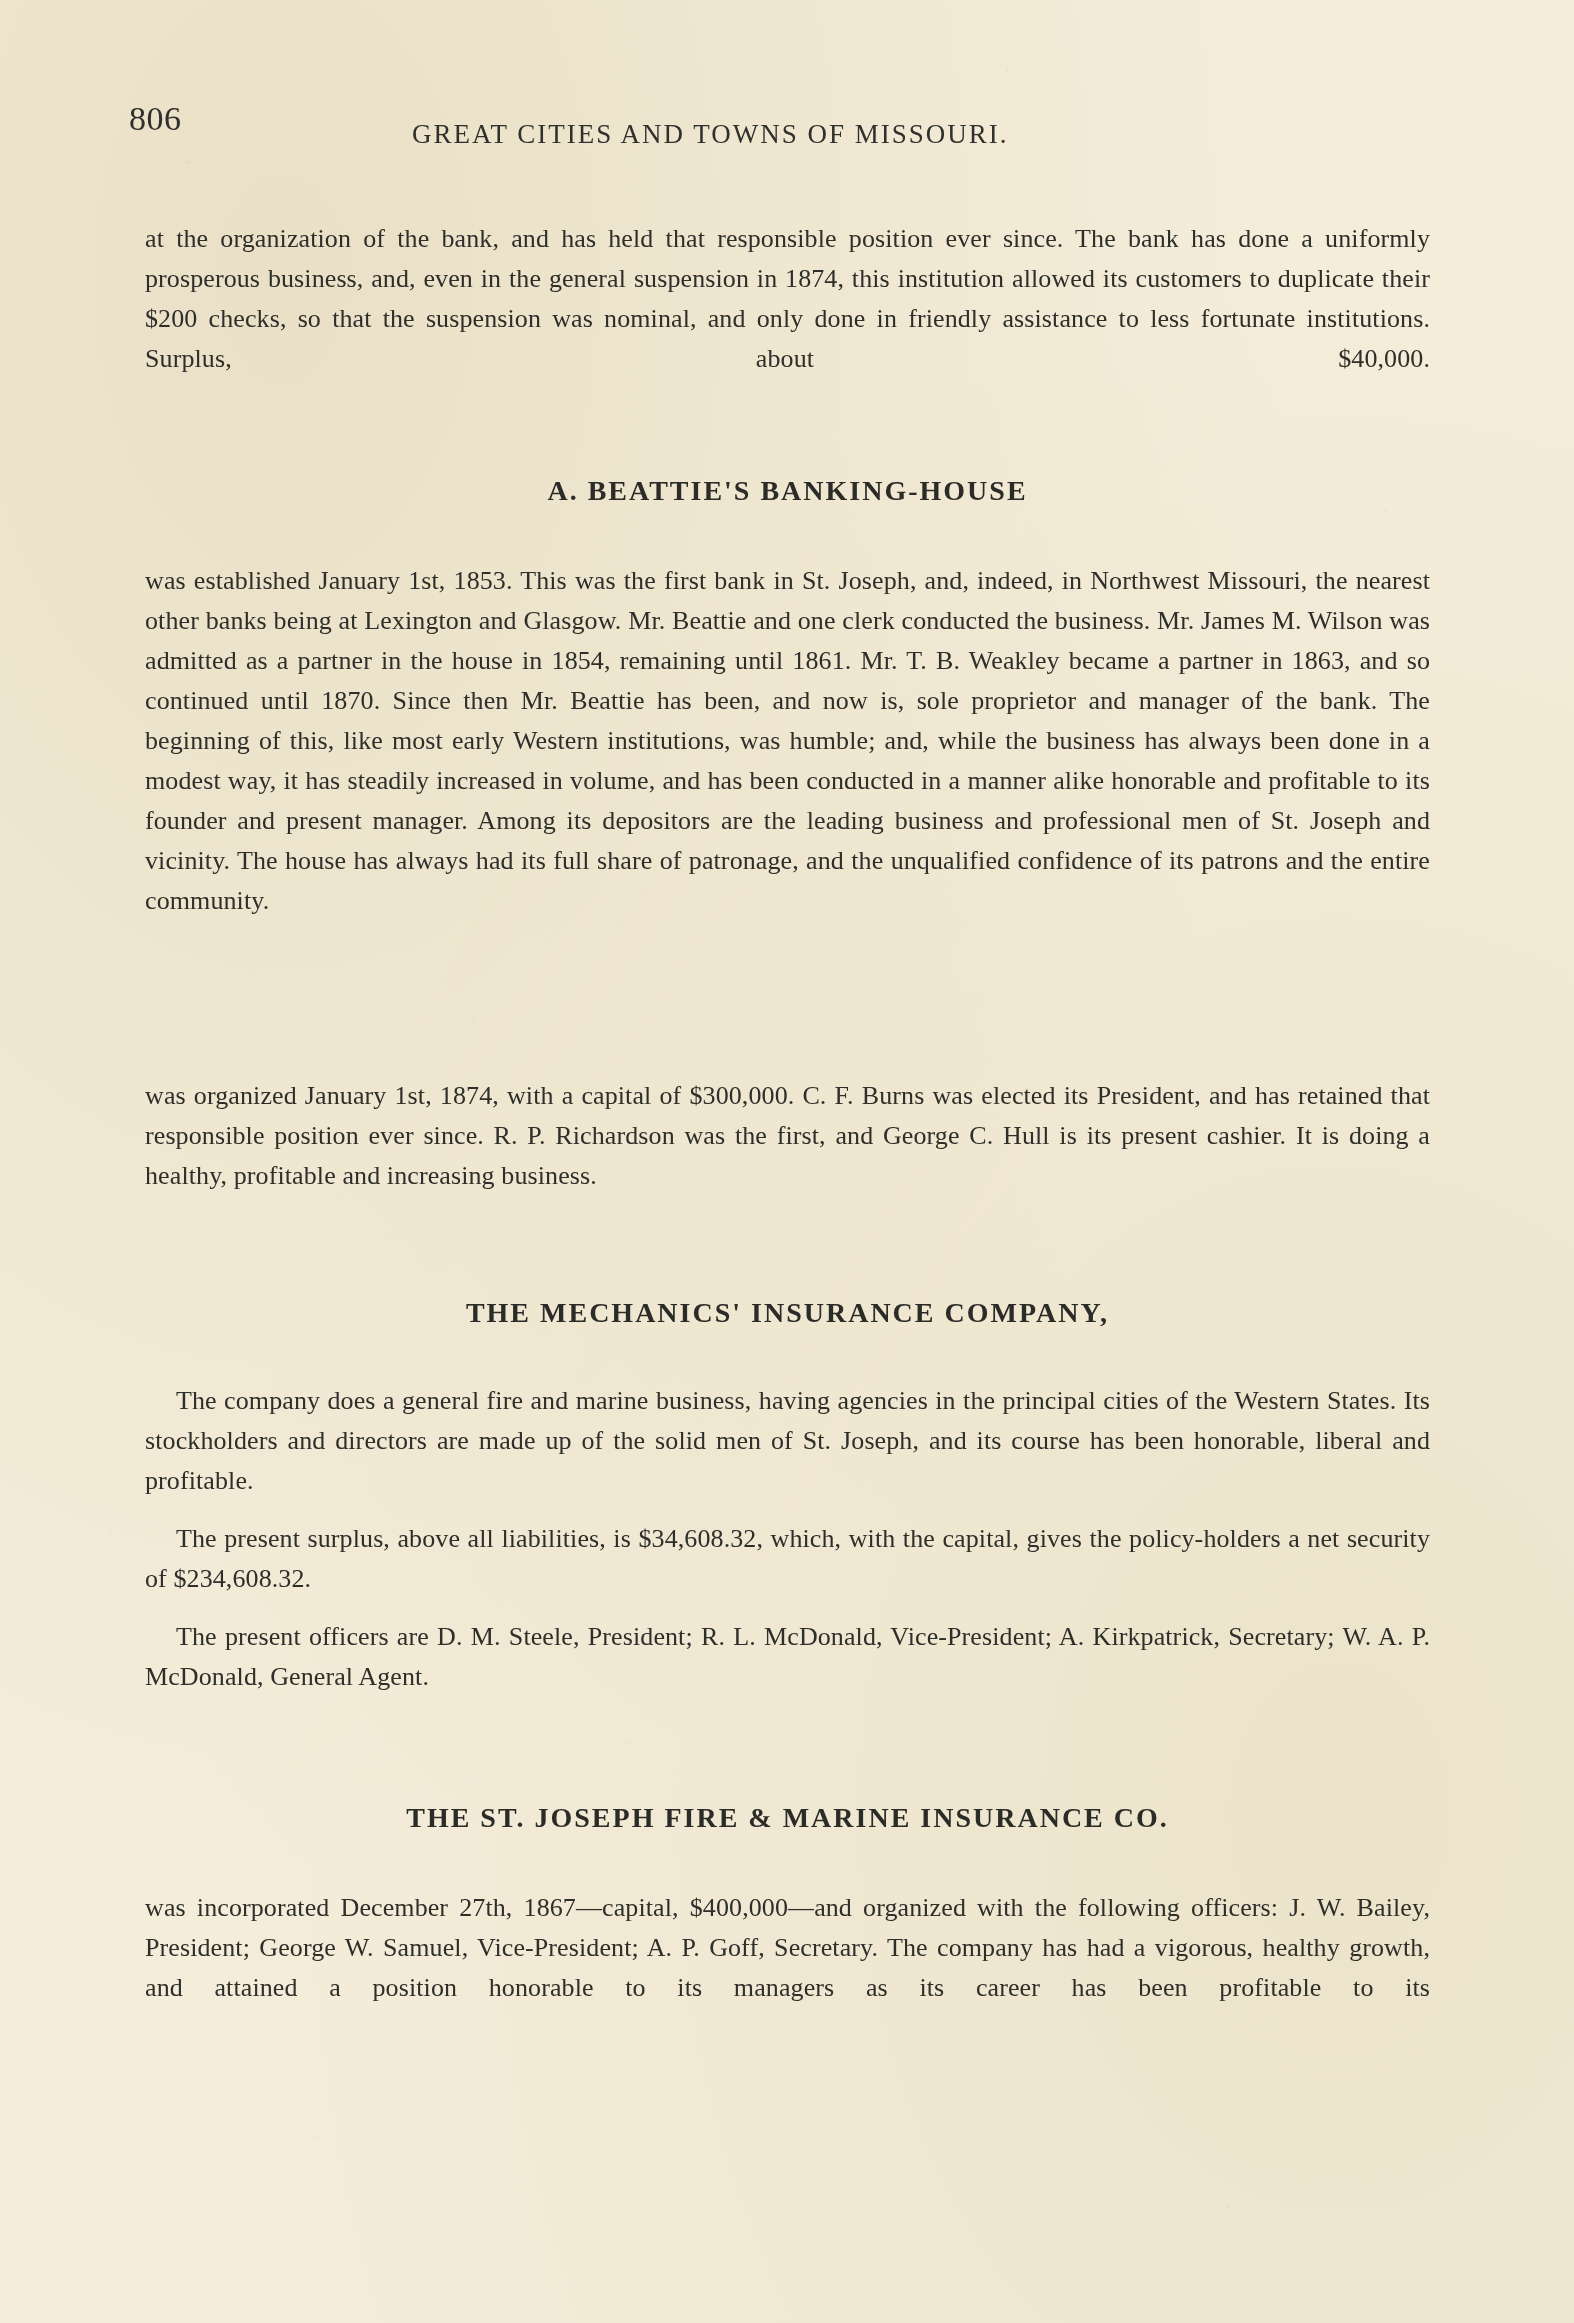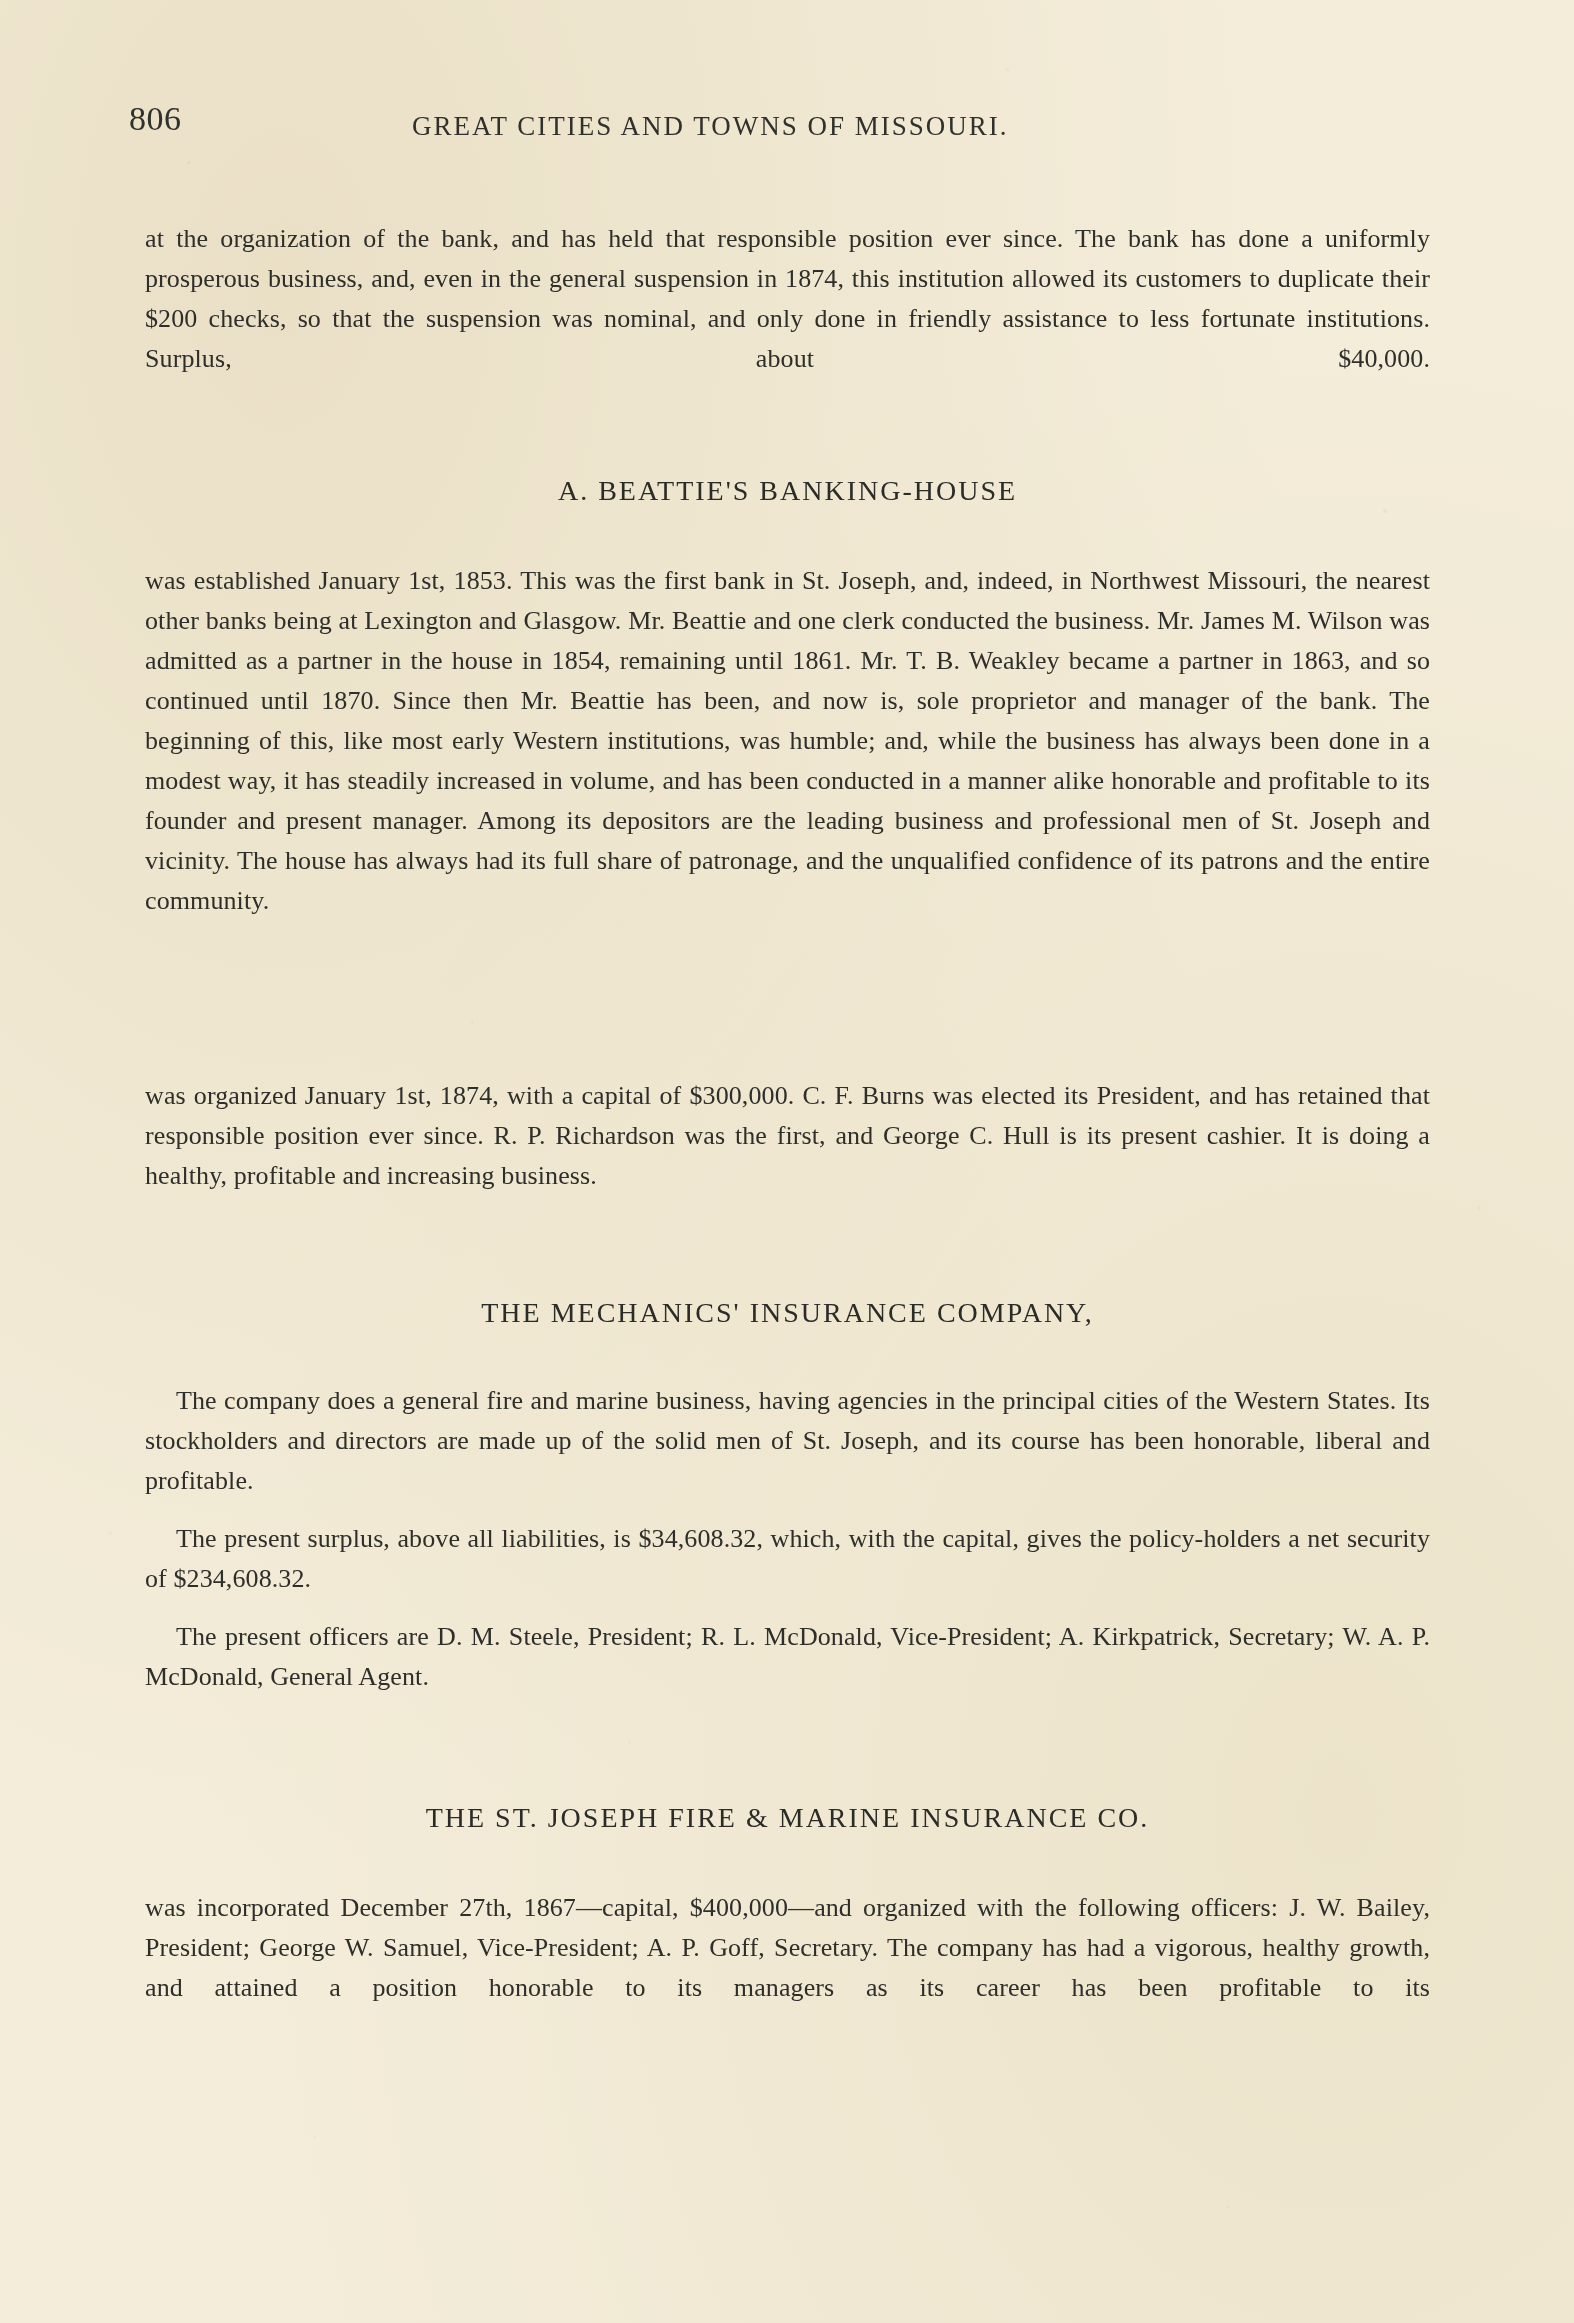--- a/index.html
+++ b/index.html
@@ -60,21 +60,21 @@
     position: absolute;
     left: 129px;
     top: 0;
     font-size: 34px;
     letter-spacing: 0.5px;
     color: #30302c;
   }
   .running-head {
     position: absolute;
     left: 412px;
-    top: 11px;
+    top: 19px;
     font-size: 27px;
     letter-spacing: 2px;
     color: #30302c;
   }
 
   .body-col {
     position: absolute;
     left: 127px;
     top: 201px;
     width: 1321px;
@@ -87,21 +87,21 @@
     color: #2e2e2a;
     text-align: justify;
     text-align-last: left;
     letter-spacing: 0.1px;
   }
   p.indent { text-indent: 31px; }
 
   h2.section-head {
     margin: 0;
     font-size: 28px;
-    font-weight: normal;
+    font-weight: bold;
     text-align: center;
     letter-spacing: 2px;
     color: #2b2b28;
   }
 
   .sp-a { height: 78px; }
   .sp-b { height: 36px; }
   .sp-c { height: 83px; }
   .sp-d { height: 36px; }
   .sp-e { height: 83px; }

